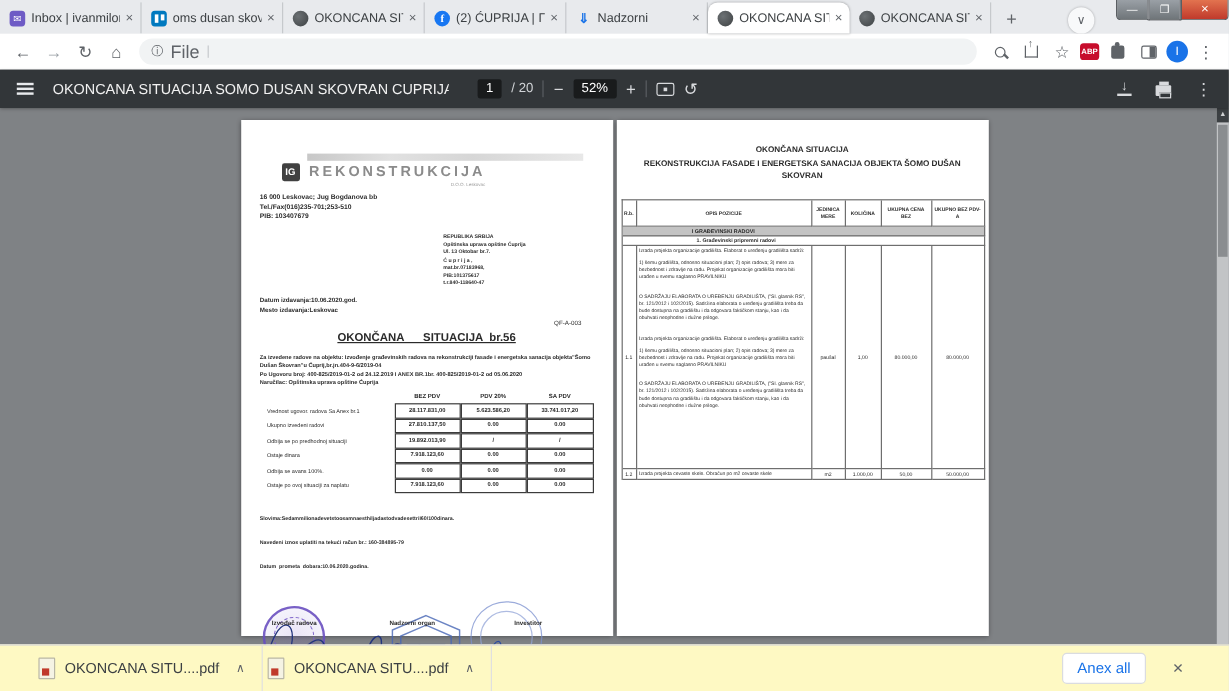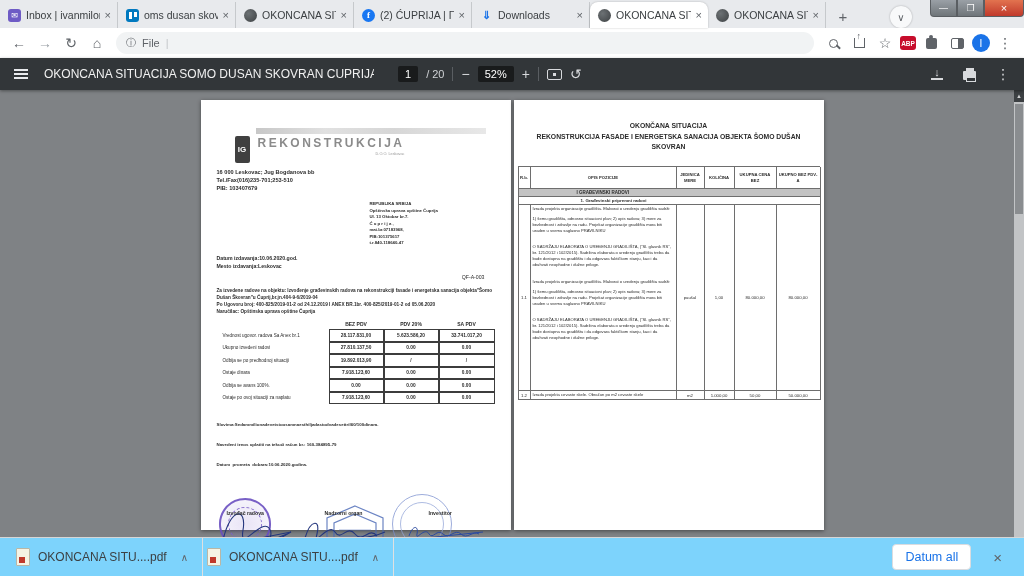--- a/index.html
+++ b/index.html
@@ -40,21 +40,21 @@
 
   
   .navbar { position:absolute; top:28px; left:0; width:1024px; height:30px; background:#ffffff;
     display:flex; align-items:center; padding:0 8px; gap:4px; }
   .nav-icon { color:#5f6368; font-size:14px; width:22px; height:22px;
     display:flex; align-items:center; justify-content:center; border-radius:50%; }
   .nav-icon.dim { color:#9aa0a6; }
   .omnibox { flex:1; height:22px; background:#f1f3f4; border-radius:11px;
     display:flex; align-items:center; padding:0 10px; gap:6px; margin:0 4px; }
   .omni-info { color:#5f6368; font-size:10px; }
-  .omni-scheme { color:#5f6368; font-size:11px; }
+  .omni-scheme { color:#5f6368; font-size:15px; }
   .omni-sep { color:#c4c7ca; font-size:11px; }
   .omni-url { color:#202124; font-size:11px; white-space:nowrap; overflow:hidden; flex:1; }
   .abp { background:#c70d2c; color:#fff; font-size:6.5px; font-weight:bold;
     width:16px; height:14px; border-radius:3px; display:flex; align-items:center; justify-content:center; }
   .panel-icon { width:13px; height:11px; border:1.5px solid #5f6368; border-radius:2px; position:relative; }
   .panel-icon::after { content:""; position:absolute; right:0; top:0; width:5px; height:100%; background:#5f6368; }
   .avatar { width:18px; height:18px; border-radius:50%; background:#1a73e8; color:#fff;
     font-size:10px; display:flex; align-items:center; justify-content:center; }
   .mag { width:9px; height:9px; border:1.5px solid #5f6368; border-radius:50%; position:relative; }
   .mag::after { content:""; position:absolute; width:5px; height:1.5px; background:#5f6368;
@@ -98,21 +98,21 @@
   .scroll-thumb { position:absolute; top:14px; left:1px; width:8px; height:110px; background:#8a8d90; }
 
   .page { width:310px; height:430px; background:#ffffff; box-shadow:0 1px 4px rgba(0,0,0,.45);
     position:relative; color:#2b2b2b; }
 
   
   .page-left { padding:10px 16px; font-size:5px; }
   .smudge { position:absolute; top:28px; left:55px; width:230px; height:6px;
     background:linear-gradient(90deg, #9a9a9a, #c8c8c8 30%, #b5b5b5 60%, #d5d5d5); opacity:.55; }
   .lp-logo-row { margin-top:26px; display:flex; align-items:flex-start; gap:8px; margin-left:18px; }
-  .lp-logo { width:15px; height:27px; background:#404040; color:#fff; border-radius:2px;
+  .lp-logo { width:15px; height:15px; background:#404040; color:#fff; border-radius:2px;
     font-size:8px; font-weight:bold; display:flex; align-items:center; justify-content:center; }
   .lp-company-name { font-size:12px; font-weight:bold; color:#8b8b8b; letter-spacing:2.5px; }
   .lp-company-sub { font-size:3.8px; color:#999; text-align:right; margin-top:2px; }
   .lp-addr { margin-top:5px; font-size:5.6px; font-weight:bold; line-height:1.45; }
   .lp-recipient { margin-left:55%; margin-top:9px; font-size:4.3px; font-weight:bold; line-height:1.5; }
   .lp-dates { margin-top:9px; font-size:5.2px; font-weight:bold; line-height:1.5; }
   .lp-qf { text-align:right; font-size:5.2px; margin-top:3px; margin-right:10px; }
   .lp-title { text-align:center; font-size:9.5px; font-weight:bold; text-decoration:underline;
     margin-top:3px; white-space:pre; }
   .lp-paras { margin-top:7px; font-size:4.7px; font-weight:bold; line-height:1.5; }
@@ -146,22 +146,22 @@
     padding-left:58px; }
   .rc-subsection { grid-column:1 / -1; font-size:4.4px; font-weight:bold; padding-left:62px; }
   .rc-num { font-size:4.3px; display:flex; align-items:center; justify-content:center; }
   .rc-desc { font-size:4.15px; line-height:1.45; }
   .rc-desc p { margin-bottom:4px; }
   .rc-desc p.gap { margin-top:10px; }
   .rc-val { font-size:4.3px; display:flex; align-items:center; justify-content:center; }
   .tall { min-height:186px; }
 
   
-  .shelf { position:absolute; bottom:0; left:0; width:1024px; height:39px; background:#7dd3fc;
-    border-top:1px solid #d6d6d6; display:flex; align-items:center; padding:0 12px; }
+  .shelf { position:absolute; bottom:0; left:0; width:1024px; height:39px; background:#fef9c3;
+    border-top:1px solid #d6d6d6; display:flex; align-items:center; padding:0 28px; }
   .shelf-item { display:flex; align-items:center; gap:8px; padding:0 14px 0 4px; height:100%;
     border-right:1px solid #e0e0e0; min-width:178px; }
   .file-ic { width:14px; height:18px; background:#f5f3e4; border:1px solid #b9b7a6; border-radius:1px;
     position:relative; }
   .file-ic::after { content:""; position:absolute; left:2px; bottom:2px; width:6px; height:6px; background:#c0392b; }
   .shelf-name { font-size:12px; color:#3c4043; }
   .shelf-chev { color:#5f6368; font-size:10px; margin-left:6px; }
   .show-all { margin-left:auto; color:#1a73e8; font-size:12.5px; border:1px solid #dadce0;
     border-radius:4px; padding:5px 12px; background:#fff; }
   .shelf-close { color:#5f6368; font-size:15px; margin:0 10px 0 22px; }
@@ -188,21 +188,21 @@
     <span class="tab-title">OKONCANA SITU</span>
     <span class="tab-close">×</span>
   </div>
   <div class="tab">
     <span class="fav fav-fb">f</span>
     <span class="tab-title">(2) ĆUPRIJA | Груп</span>
     <span class="tab-close">×</span>
   </div>
   <div class="tab">
     <span class="fav fav-dl">⇓</span>
-    <span class="tab-title">Downloads</span>
+    <span class="tab-title">Nadzorni</span>
     <span class="tab-close">×</span>
   </div>
   <div class="tab active">
     <span class="fav fav-globe"></span>
     <span class="tab-title">OKONCANA SITU</span>
     <span class="tab-close">×</span>
   </div>
   <div class="tab">
     <span class="fav fav-globe"></span>
     <span class="tab-title">OKONCANA SITU</span>
@@ -289,20 +289,21 @@
       <div>Ć u p r i j a ,</div>
       <div>mat.br.07183968,</div>
       <div>PIB:101375617</div>
       <div>t.r.840-118640-47</div>
     </div>
     <div class="lp-dates">
       <div>Datum  izdavanja:10.06.2020.god.</div>
       <div>Mesto izdavanja:Leskovac</div>
     </div>
     <div class="lp-qf">QF-A-003</div>
+    <div class="lp-title">OKONČANA      SITUACIJA  br.56</div>
     <div class="lp-paras">
       <div>Za izvedene radove  na objektu: Izvođenje građevinskih radova na rekonstrukciji fasade i energetska sanacija objekta"Šomo Dušan Škovran"u Ćuprij,br.jn.404-9-6/2019-04</div>
       <div>Po Ugovoru broj: 400-825/2019-01-2 od 24.12.2019 I ANEX BR.1br. 400-825/2019-01-2 od 05.06.2020</div>
       <div>Naručilac:  Opštinska uprava opštine Ćuprija</div>
     </div>
     <div class="lp-table">
       <div class="lt-h"></div>
       <div class="lt-h">BEZ PDV</div>
       <div class="lt-h">PDV  20%</div>
       <div class="lt-h">SA PDV</div>
@@ -423,15 +424,15 @@
   <div class="shelf-item">
     <span class="file-ic"></span>
     <span class="shelf-name">OKONCANA SITU....pdf</span>
     <span class="shelf-chev">∧</span>
   </div>
   <div class="shelf-item">
     <span class="file-ic"></span>
     <span class="shelf-name">OKONCANA SITU....pdf</span>
     <span class="shelf-chev">∧</span>
   </div>
-  <button class="show-all">Datum all</button>
+  <button class="show-all">Anex all</button>
   <span class="shelf-close">×</span>
 </div>
 
 </body></html>

